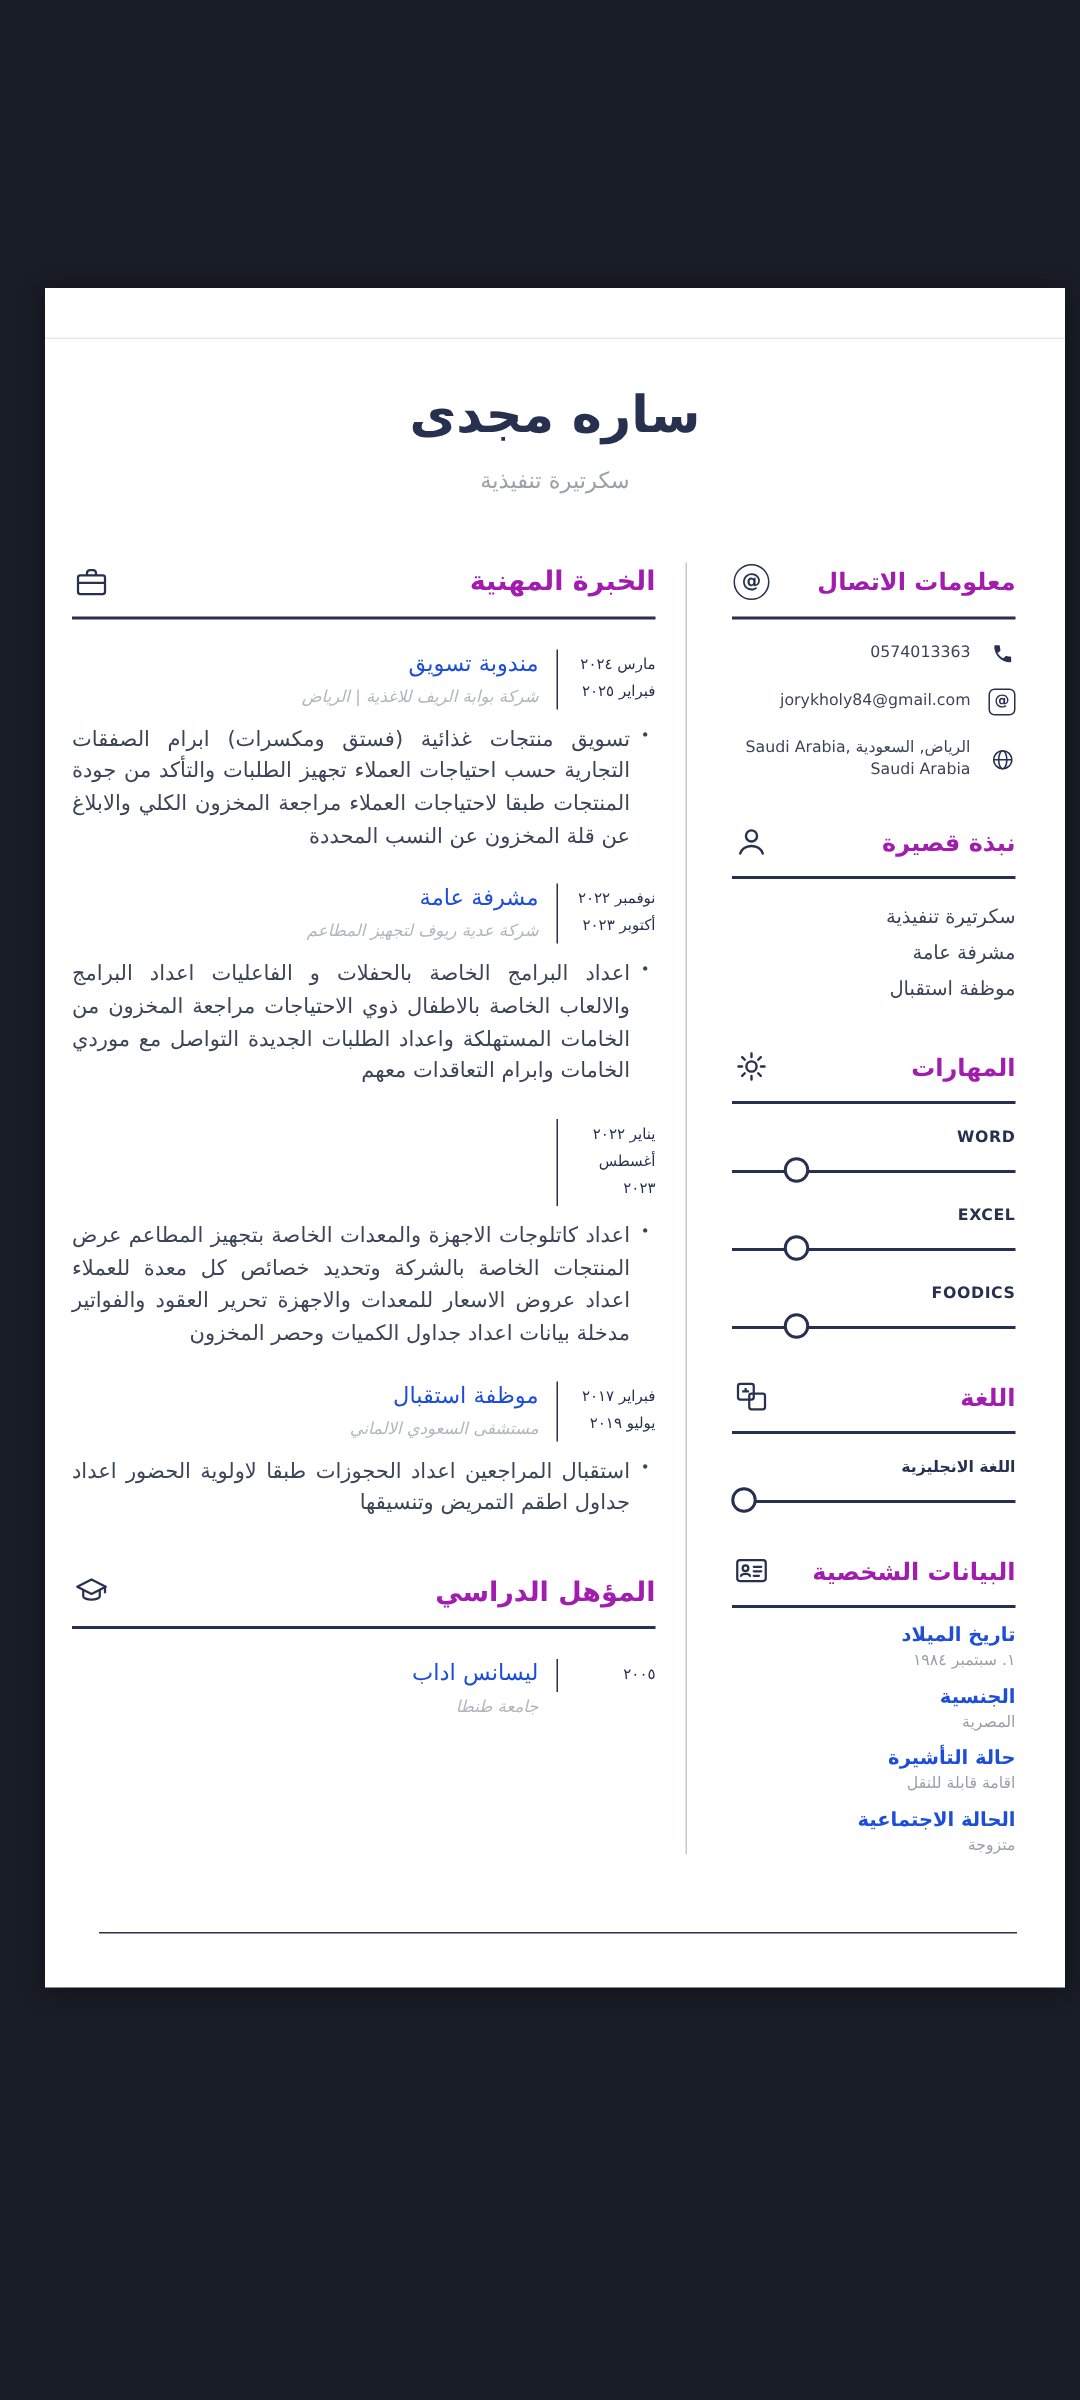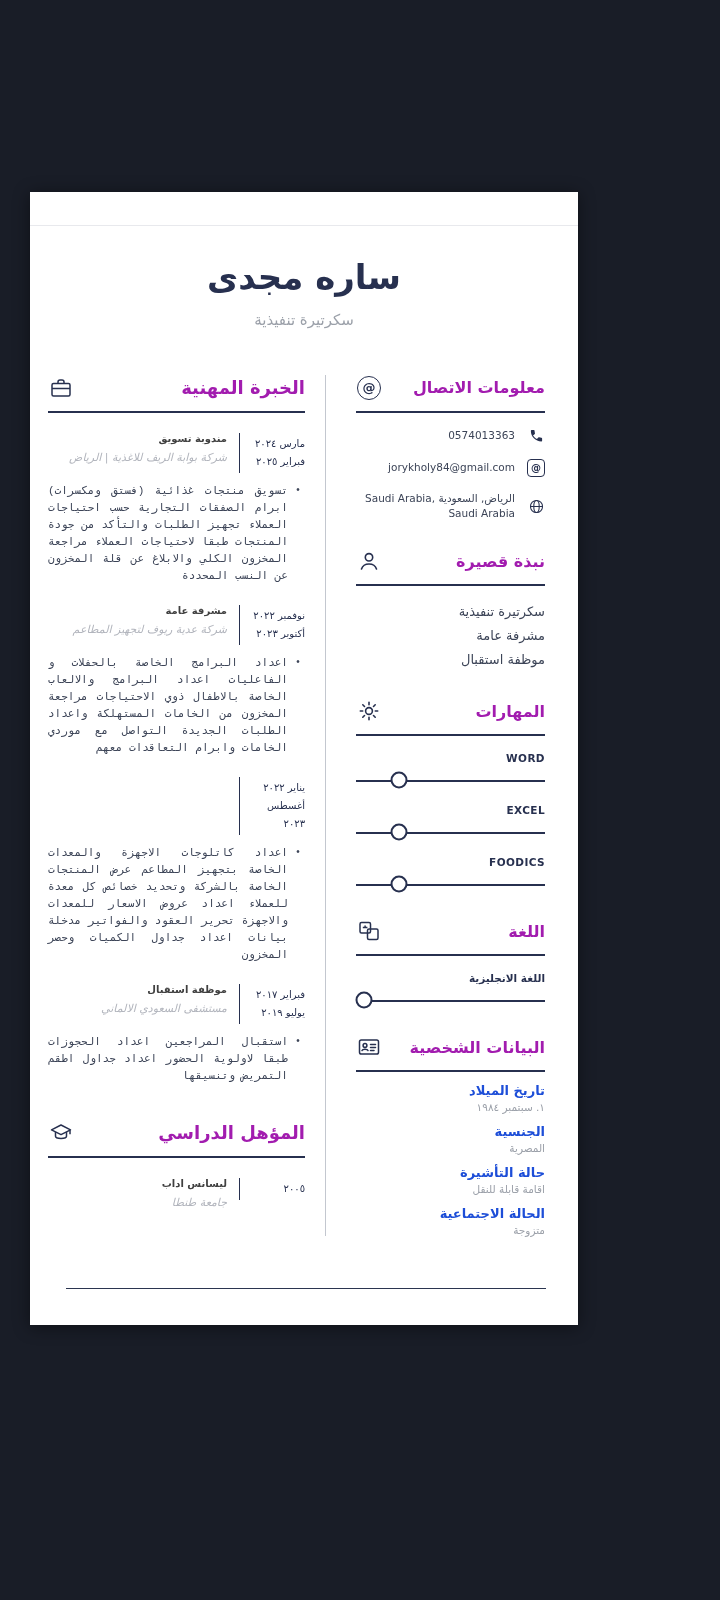--- a/index.html
+++ b/index.html
@@ -14,21 +14,21 @@
   .stage {
     position: relative;
     width: 720px;
     height: 1600px;
     background: #191d27;
   }
   .page {
     position: absolute;
     left: 30px;
     top: 192px;
-    width: 548px;
+    width: 680px;
     height: 1133px;
     background: #ffffff;
     box-shadow: 0 2px 16px rgba(0,0,0,0.45);
     overflow: hidden;
   }
   .page-topstrip {
     height: 33px;
     border-bottom: 1px solid #e8e9ed;
   }
   
@@ -115,45 +115,44 @@
     color: #27304f;
     line-height: 1.8;
     flex-shrink: 0;
   }
   .roleco {
     flex: 1;
     padding-right: 12px;
     text-align: right;
   }
   .role {
-    font-size: 10px;
-    font-weight: bold;
-    color: #404040;
+    font-size: 15px;
+    font-weight: normal;
+    color: #1d4ed8;
   }
   .company {
     margin-top: 7px;
     font-size: 11px;
     font-style: italic;
     color: #b2b5bd;
     text-align: right;
   }
   .bullets {
     list-style: none;
     margin: 10px 4px 0 0;
     padding: 0;
   }
   .bullets li {
     position: relative;
     padding-right: 13px;
-    font-size: 11px;
+    font-size: 14px;
     line-height: 1.55;
     color: #3c4457;
     text-align: justify;
     text-align-last: right;
-    font-family: Liberation Mono, monospace;
   }
   .bullets li::before {
     content: "•";
     position: absolute;
     right: 0;
     top: 0;
     font-size: 10px;
     color: #3c4457;
   }
   

